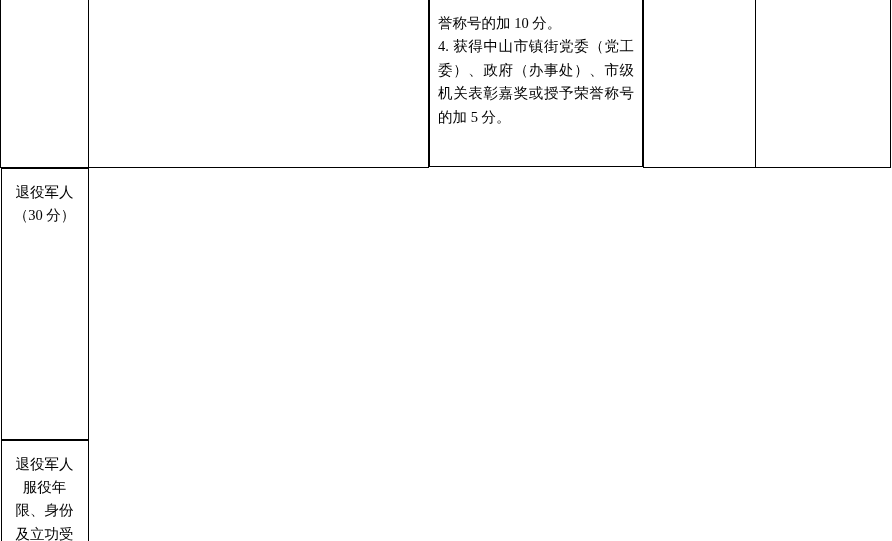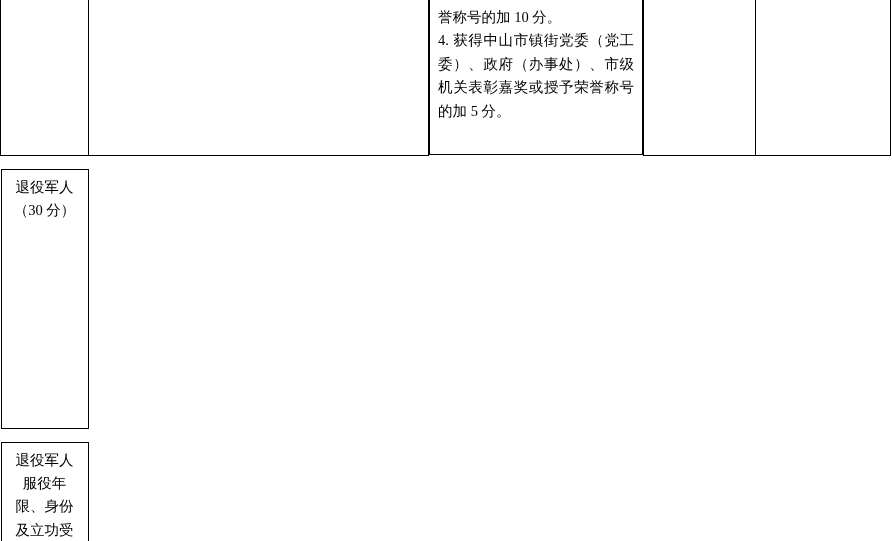--- a/index.html
+++ b/index.html
@@ -21,40 +21,40 @@
   }
   table.doc-table {
     border-collapse: collapse;
     table-layout: fixed;
     width: 890px;
     margin-left: 0px;
   }
   table.doc-table td {
     border: 1px solid #000000;
     vertical-align: middle;
-    padding: 6px 8px;
+    padding: 12px 8px;
     font-size: 14.5px;
     line-height: 1.62;
   }
   
   col.c1 { width: 88px; }
   col.c2 { width: 340px; }
   col.c3 { width: 215px; }
   col.c4 { width: 112px; }
   col.c5 { width: 135px; }
 
   .cell-center {
     text-align: center;
   }
   .cell-just {
     text-align: justify;
     text-align-last: left;
   }
   .v-top { vertical-align: top; }
-  .v-mid { vertical-align: middle; margin-top: 13px; }
+  .v-mid { vertical-align: middle; }
 
   
   tr.clipped td {
     border-top: none;
   }
   .txt-block {
     display: block;
     white-space: pre-wrap;
   }
 </style>

